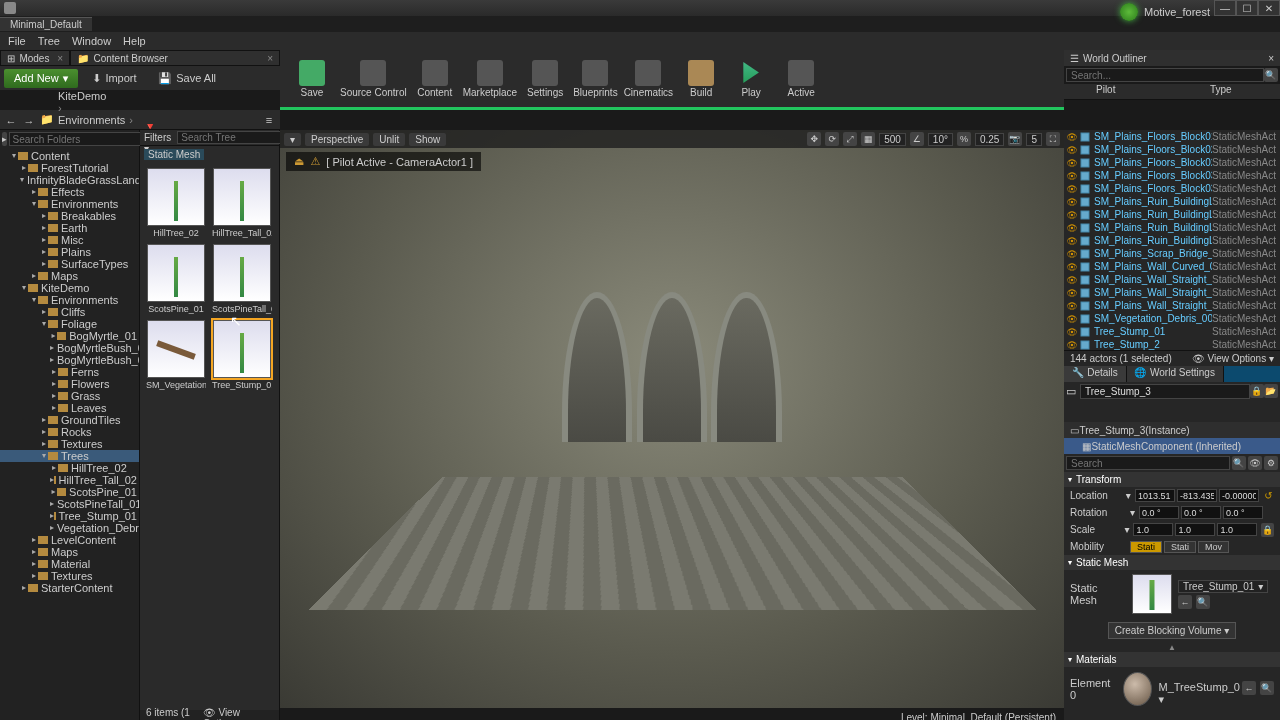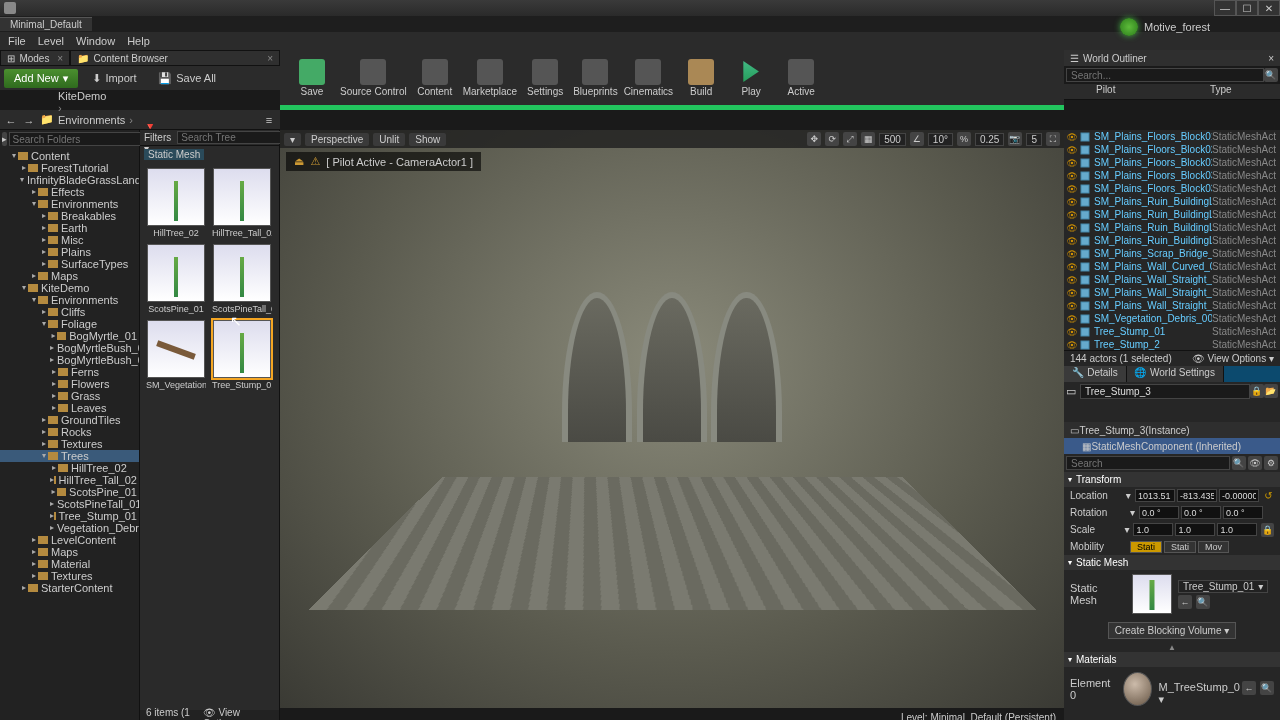--- a/index.html
+++ b/index.html
@@ -9,35 +9,35 @@
 .titlebar { height:16px; background:linear-gradient(#3a3a3a,#2a2a2a); display:flex; align-items:center; padding:0 4px; font-size:10px; }
 .titlebar .ue-logo { width:12px; height:12px; background:#888; border-radius:2px; margin-right:6px; }
 .tabrow { height:16px; background:#1e1e1e; display:flex; align-items:center; }
 .tabrow .tab { background:#333; padding:1px 10px; font-size:10px; border-top:1px solid #555; }
 .menubar { height:18px; background:#2b2b2b; display:flex; align-items:center; gap:12px; padding:0 8px; font-size:11px; }
 .menubar span { cursor:pointer; }
 
 
 .wincontrols { position:absolute; top:0; right:0; height:16px; display:flex; }
 .wincontrols .btn { width:22px; height:16px; background:#333; border:1px solid #555; display:flex; align-items:center; justify-content:center; font-size:10px; cursor:pointer; }
-.source-ctrl { position:absolute; top:18px; right:70px; display:flex; align-items:center; gap:6px; font-size:11px; }
+.source-ctrl { position:absolute; top:3px; right:70px; display:flex; align-items:center; gap:6px; font-size:11px; }
 .source-ctrl .dot { width:18px; height:18px; background:radial-gradient(#5dbb3a,#2a7a1a); border-radius:50%; box-shadow:0 0 6px #4a4; }
 
 
 .panelhdr-row { height:16px; display:flex; }
 .panelhdr { background:#2f2f2f; border:1px solid #111; padding:1px 6px; font-size:10px; display:flex; align-items:center; gap:4px; }
 .panelhdr .x { margin-left:auto; color:#888; }
 
 
 .subtoolbar { height:24px; background:#2b2b2b; display:flex; align-items:center; }
 .addnew { background:linear-gradient(#4b8f2f,#2f6b1e); padding:3px 10px; border-radius:2px; color:#fff; font-size:11px; display:flex; align-items:center; gap:4px; }
 .importbtn,.saveall { padding:3px 8px; display:flex; align-items:center; gap:4px; }
 
 
-.maintoolbar { height:44px; background:#2b2b2b; display:flex; align-items:center; gap:6px; padding:0 10px; border-bottom:5px solid #22c55e; }
+.maintoolbar { height:44px; background:#2b2b2b; display:flex; align-items:center; gap:6px; padding:0 10px; border-bottom:3px solid #22c55e; }
 .tbtn { display:flex; flex-direction:column; align-items:center; gap:1px; font-size:10px; min-width:44px; cursor:pointer; }
 .tbtn .ico { width:26px; height:26px; background:#555; border-radius:3px; }
 .tbtn .ico.play { background:linear-gradient(#4b8,#295); clip-path:polygon(20% 10%,80% 50%,20% 90%); }
 .tbtn .ico.save { background:#4a6; }
 .tbtn .ico.build { background:#a85; }
 
 
 .main-row { display:flex; height:calc(720px - 16px - 16px - 18px); }
 .col-left { width:140px; background:#222; border-right:1px solid #111; display:flex; flex-direction:column; }
 .col-assets { width:140px; background:#2a2a2a; border-right:1px solid #111; display:flex; flex-direction:column; }
@@ -159,21 +159,21 @@
   <div class="dot"></div>
   <span>Motive_forest</span>
 </div>
 <div class="wincontrols">
   <div class="btn">—</div>
   <div class="btn">☐</div>
   <div class="btn">✕</div>
 </div>
 <div class="menubar" id="menubar">
     <span>File</span>
-    <span>Level</span>
+    <span>Tree</span>
     <span>Window</span>
     <span>Help</span>
   </div>
 
 <div style="display:flex;">
 
   <div style="width:280px;">
     <div class="panelhdr-row">
       <div class="panelhdr" style="width:70px;">⊞ <span>Modes</span><span class="x">×</span></div>
       <div class="panelhdr" style="flex:1;">📁 <span>Content Browser</span><span class="x">×</span></div>

